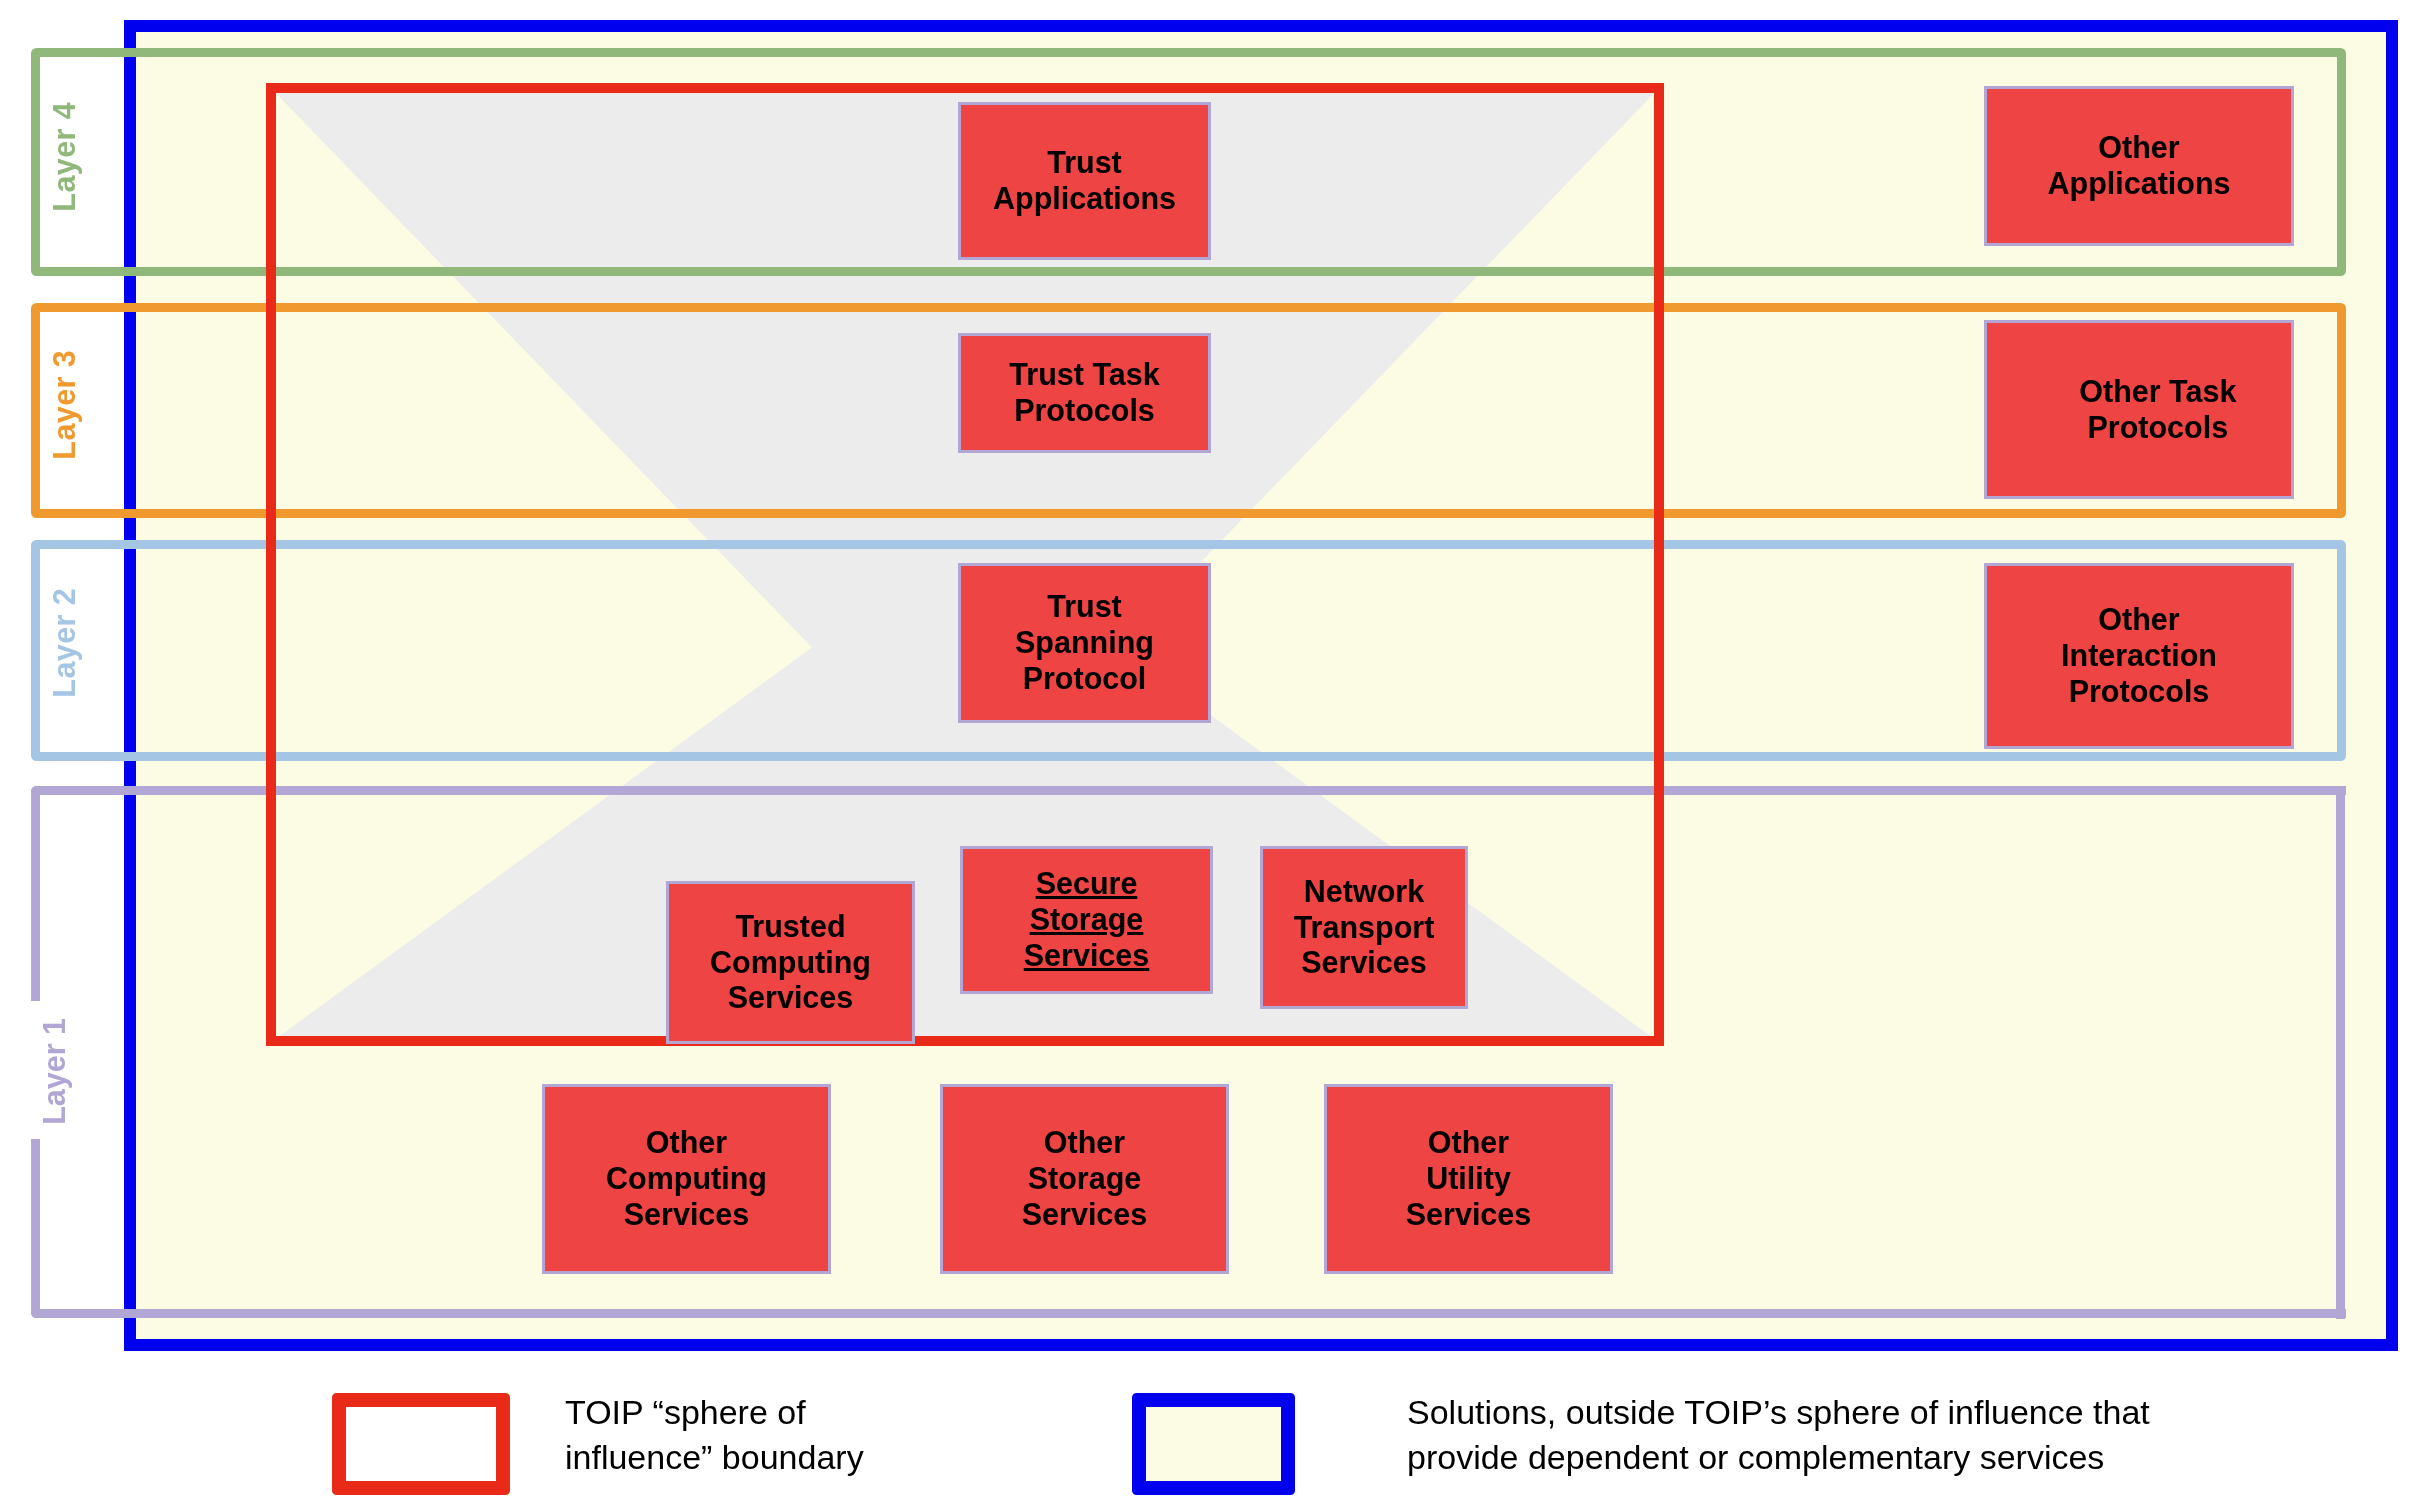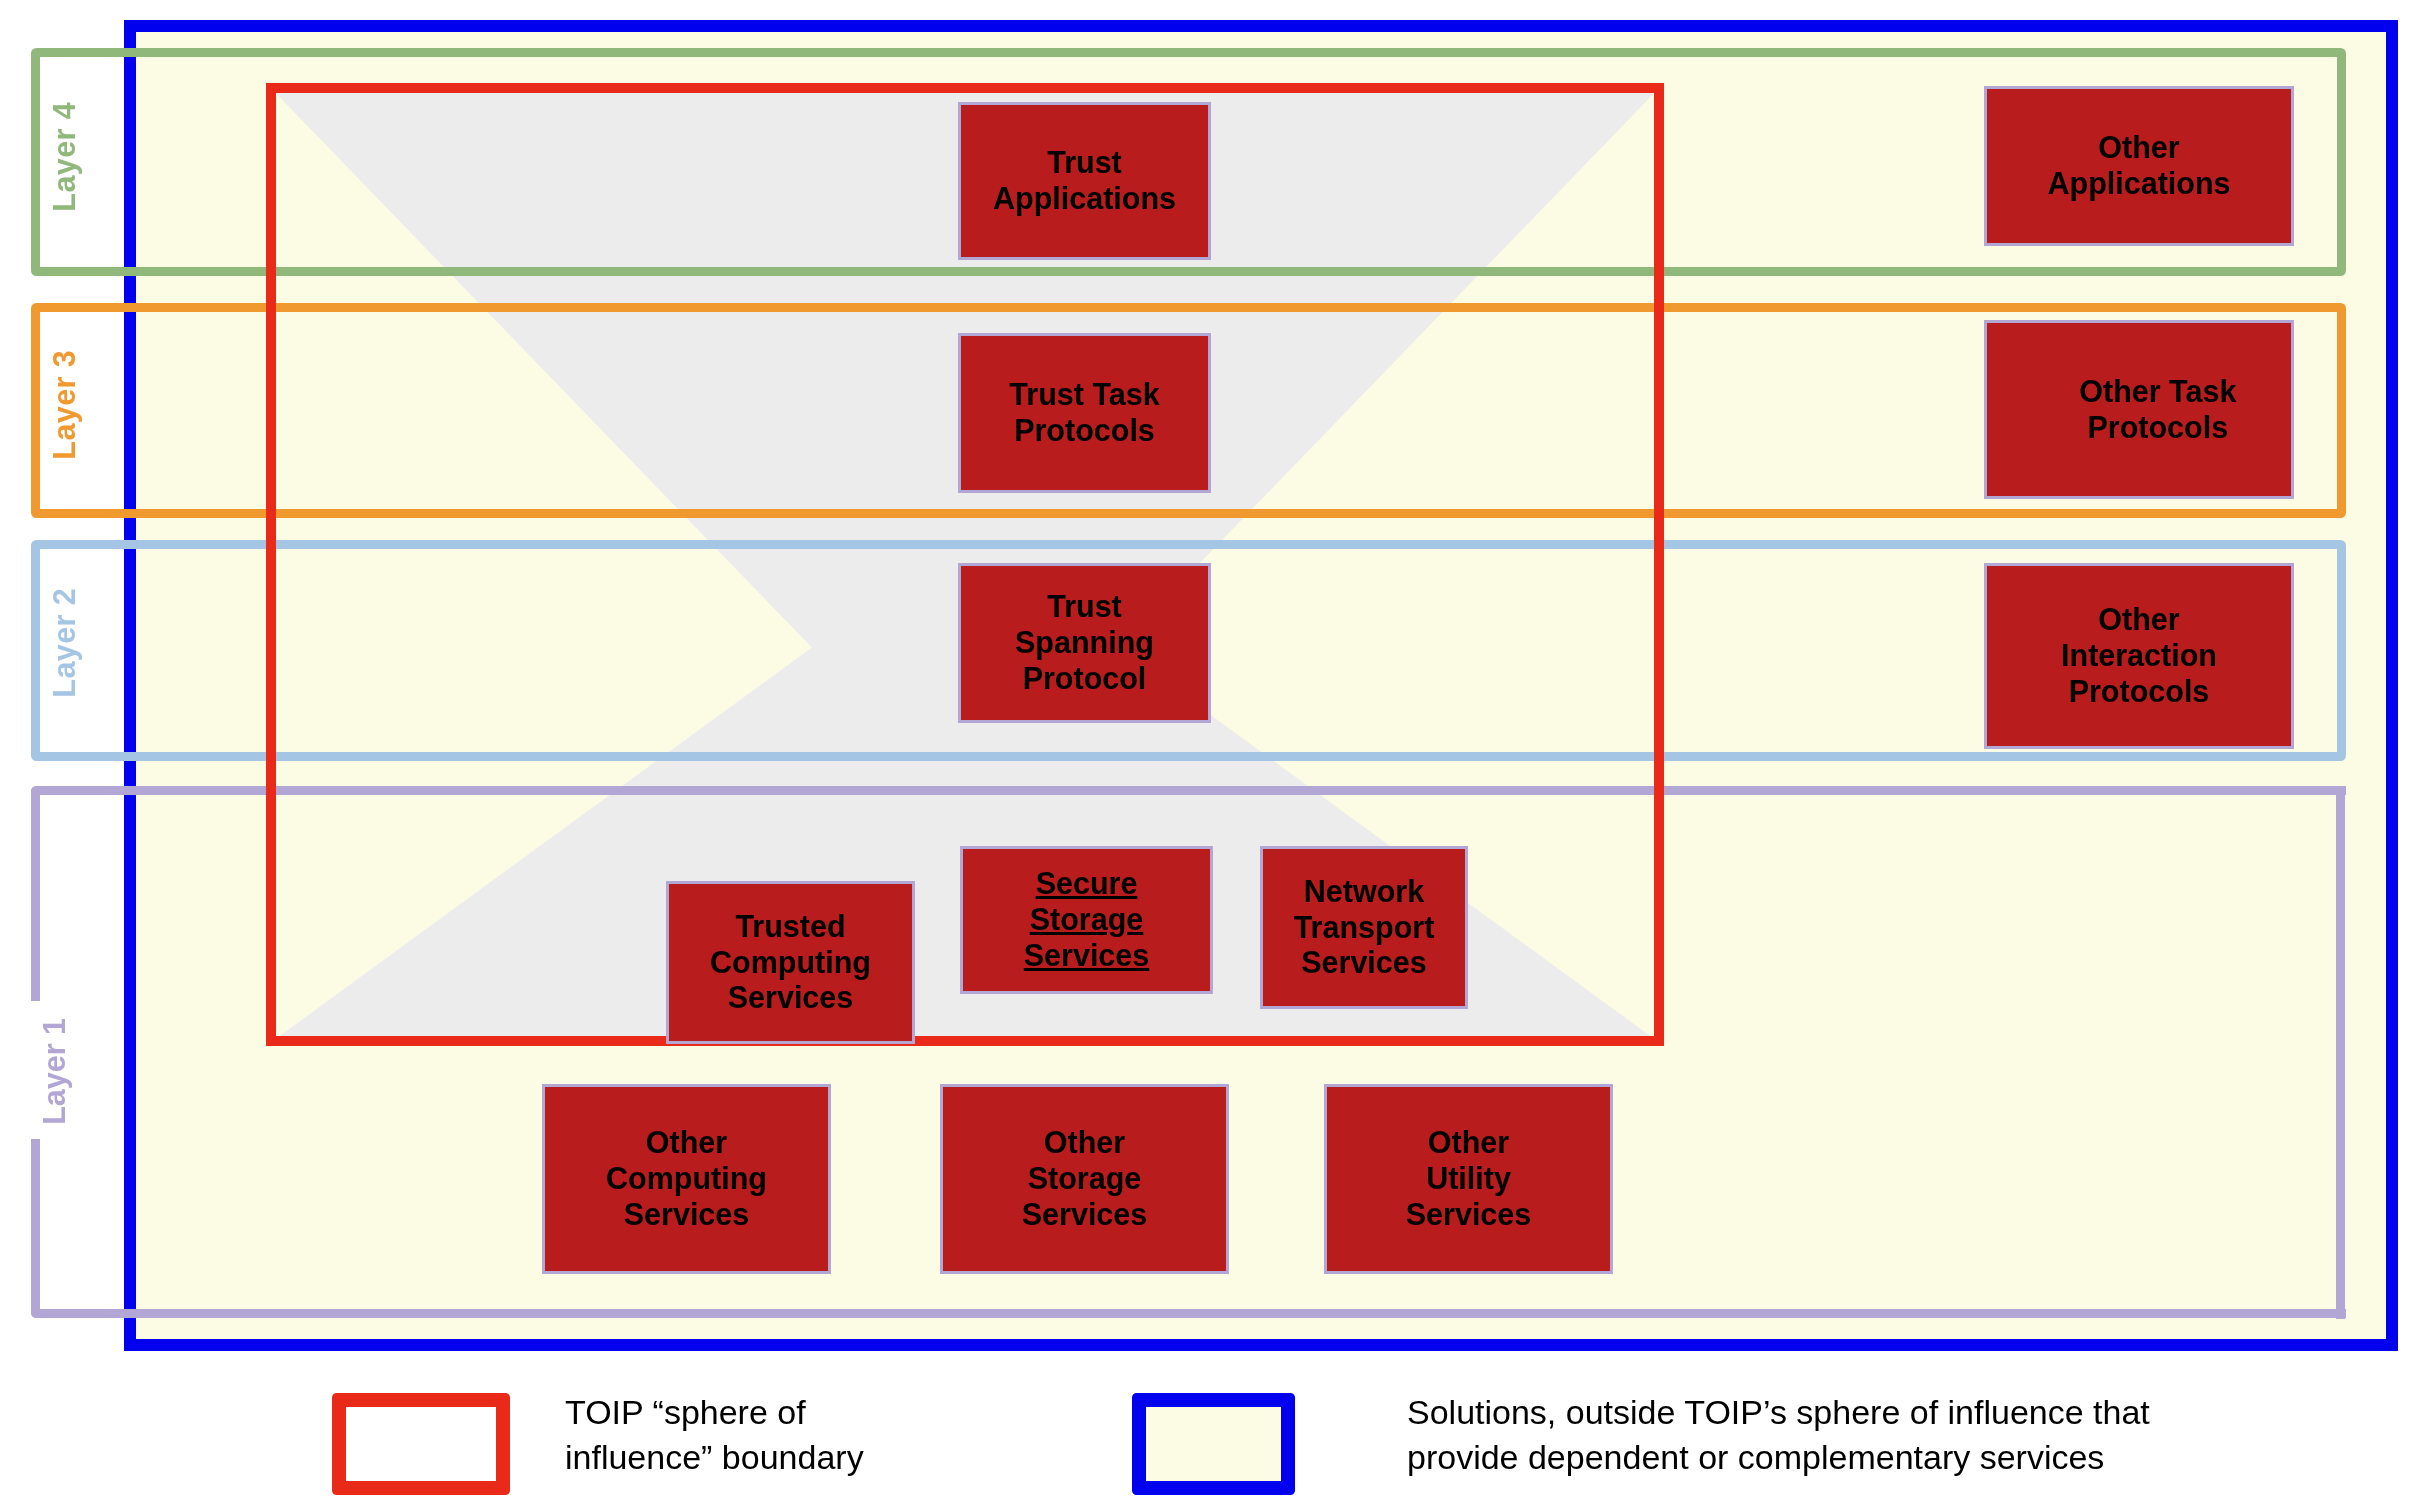--- a/index.html
+++ b/index.html
@@ -81,21 +81,21 @@
     left: 266px; top: 83px;
     width: 1398px; height: 963px;
     z-index: 3;
     pointer-events: none;
   }
 
   
   .node {
     position: absolute;
     box-sizing: border-box;
-    background: #b91c1c;
+    background: #ef4444;
     border: 3.6px solid var(--lav, #b2a6d4);
     display: flex;
     align-items: center;
     justify-content: center;
     text-align: center;
     font-weight: bold;
     font-size: 30.5px;
     line-height: 1.18;
     color: #000000;
     z-index: 8;
@@ -161,21 +161,21 @@
                writing-mode:vertical-rl; transform:rotate(180deg);
                font-weight:bold; font-size:30.5px; color:#b2a6d4;
                white-space:nowrap; line-height:1;">Layer 1</span>
 
   <div class="node" style="left:958px; top:102px; width:253px; height:158px;">Trust
 Applications</div>
 
   <div class="node" style="left:1984px; top:86px; width:310px; height:160px;">Other
 Applications</div>
 
-  <div class="node" style="left:958px; top:333px; width:253px; height:160px;">Trust Task
+  <div class="node" style="left:958px; top:333px; width:253px; height:120px;">Trust Task
 Protocols</div>
 
   <div class="node" style="left:1984px; top:320px; width:310px; height:179px;padding-left:43px;">Other Task
 Protocols</div>
 
   <div class="node" style="left:958px; top:563px; width:253px; height:160px;">Trust
 Spanning
 Protocol</div>
 
   <div class="node" style="left:1984px; top:563px; width:310px; height:186px;">Other

